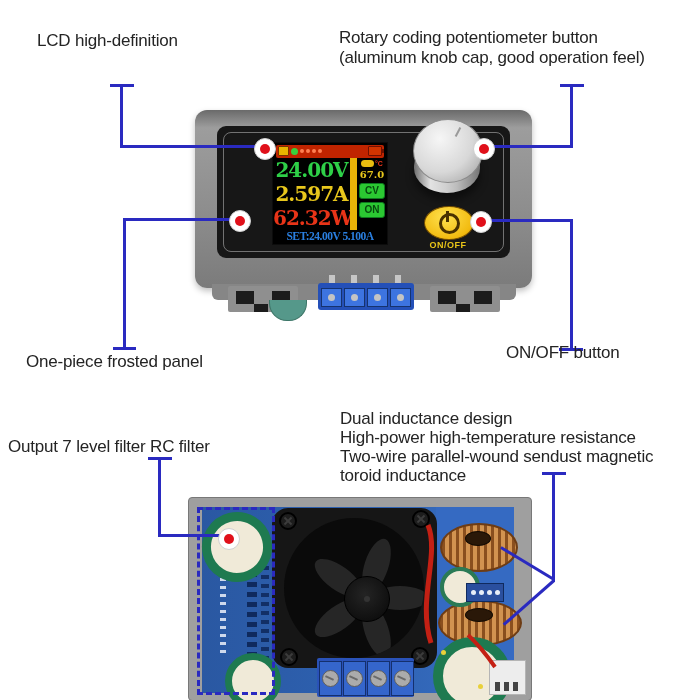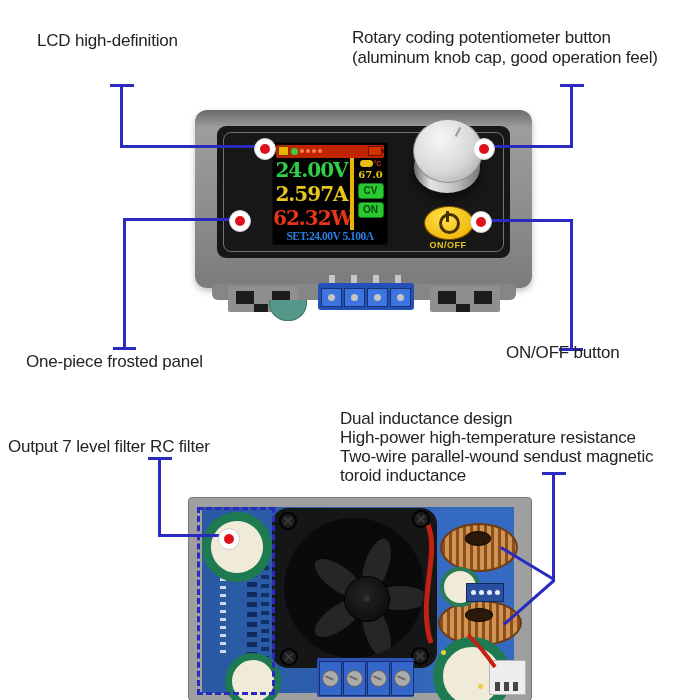--- a/index.html
+++ b/index.html
@@ -24,21 +24,21 @@
   .lcdbar{height:13px;margin:2px 3px 0 3px;background:#c02400;border-radius:2px;
           display:flex;align-items:center;padding:0 2px;gap:2px;}
   .ic-psu{width:9px;height:8px;background:#e8b400;border:1px solid #7a3000;border-radius:1px;}
   .ic-grn{width:7px;height:7px;border-radius:50%;background:#38d03c;}
   .ic-d{width:4px;height:4px;border-radius:50%;background:#ff8052;}
   .ic-bat{margin-left:auto;width:12px;height:8px;background:#d23400;border:1px solid #701000;border-radius:1px;position:relative;}
   .ic-bat::after{content:"";position:absolute;right:-3px;top:2px;width:2px;height:4px;background:#701000;}
   .lcdmain{flex:1;display:flex;}
   .vals{width:77px;display:flex;flex-direction:column;justify-content:space-evenly;text-align:center;
         font-weight:700;font-size:20px;letter-spacing:-1px;}
-  .side{width:36px;border-left:4px solid #eab308;display:flex;flex-direction:column;align-items:center;
+  .side{width:36px;border-left:7px solid #eab308;display:flex;flex-direction:column;align-items:center;
         padding-top:2px;gap:3px;}
   .trow{display:flex;align-items:center;gap:1px;}
   .ticon{width:13px;height:7px;background:#e8bc10;border-radius:4px;}
   .tunit{color:#e83418;font-size:7px;font-weight:700;font-family:"Liberation Sans",sans-serif;}
   .tval{color:#e8c71c;font-size:10px;font-weight:700;line-height:10px;}
   .badge{width:24px;height:14px;background:#2bc832;border:1px solid #0e7a1e;border-radius:3px;color:#074a0e;
          font-family:"Liberation Sans",sans-serif;font-size:10px;font-weight:700;text-align:center;line-height:13px;}
   .setrow{height:15px;text-align:center;color:#2a7fe0;font-size:11.5px;font-weight:700;letter-spacing:-0.5px;font-family:Liberation Serif, serif;}
   .knob{position:absolute;left:411px;top:119px;width:72px;height:78px;}
   .knob .kside{position:absolute;left:3px;top:22px;width:66px;height:52px;border-radius:33px/25px;
@@ -109,21 +109,21 @@
   .ydot{position:absolute;width:5px;height:5px;border-radius:50%;background:#e8d03a;}
 </style>
 </head>
 <body>
 
 <div id="canvas">
 
   <div class="ann" style="left:37px;top:31px;">
     <span>LCD high-definition</span><br>
   </div>
-  <div class="ann" style="left:352px;top:28px;">
+  <div class="ann" style="left:339px;top:28px;">
     <span>Rotary coding potentiometer button</span><br>
     <span>(aluminum knob cap, good operation feel)</span>
   </div>
   <div class="ann" style="left:26px;top:352px;">One-piece frosted panel</div>
   <div class="ann" style="left:506px;top:343px;">ON/OFF button</div>
   <div class="ann" style="left:8px;top:437px;">Output 7 level filter RC filter</div>
   <div class="ann" style="left:340px;top:409px;line-height:19px;">
     <span>Dual inductance design</span><br>
     <span>High-power high-temperature resistance</span><br>
     <span>Two-wire parallel-wound sendust magnetic</span><br>

